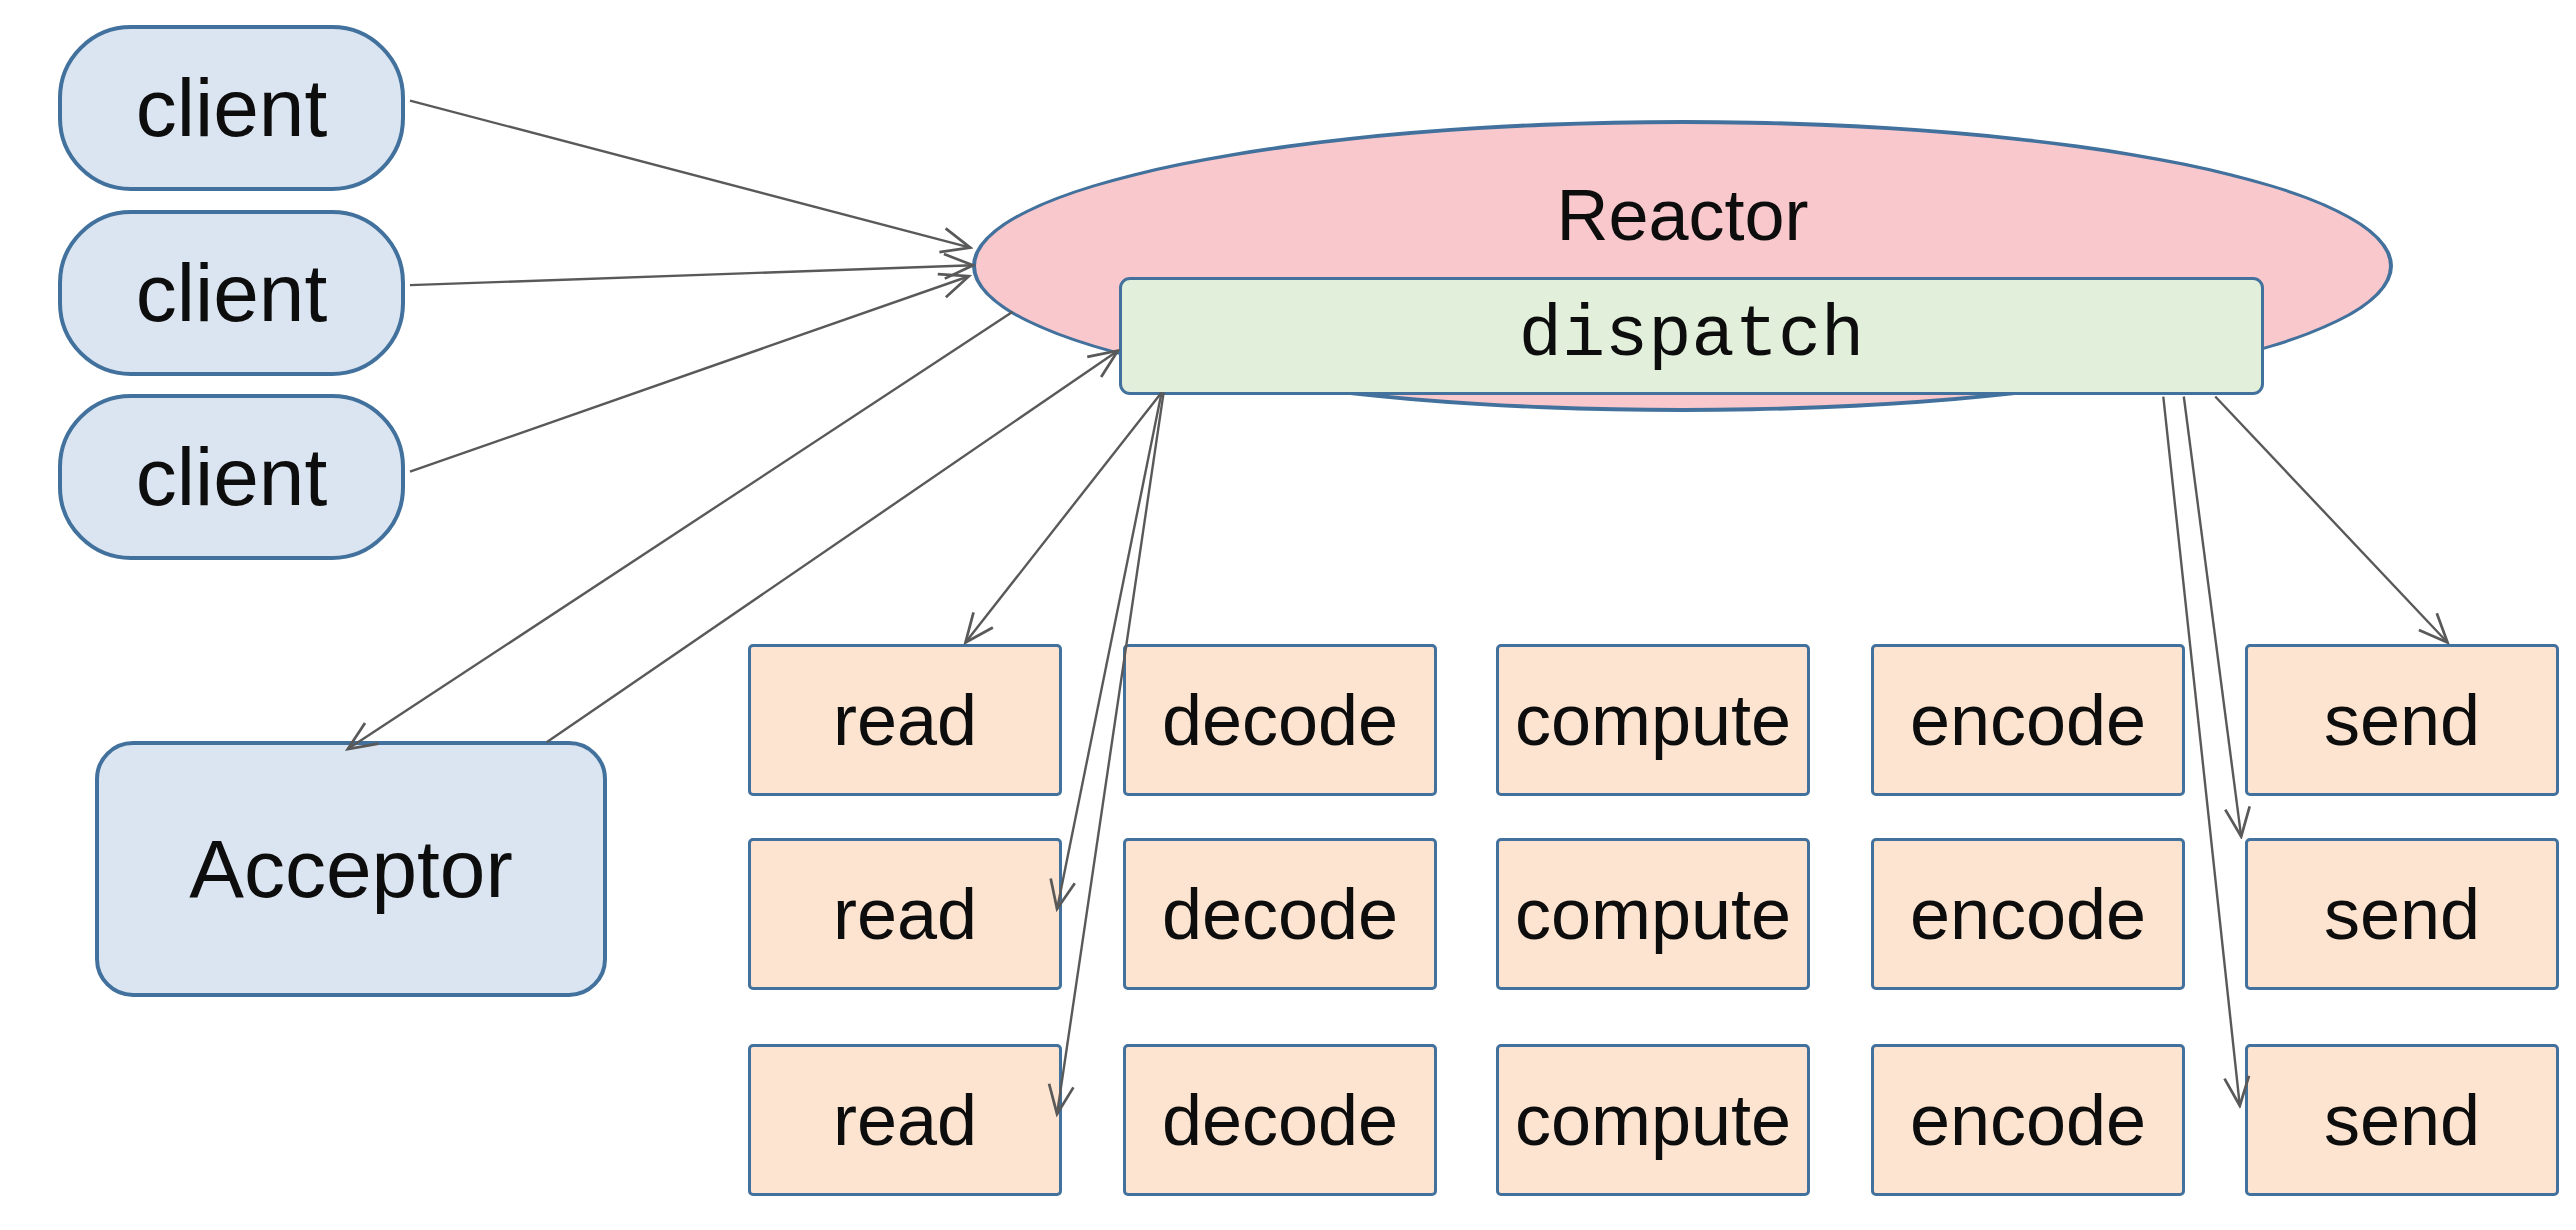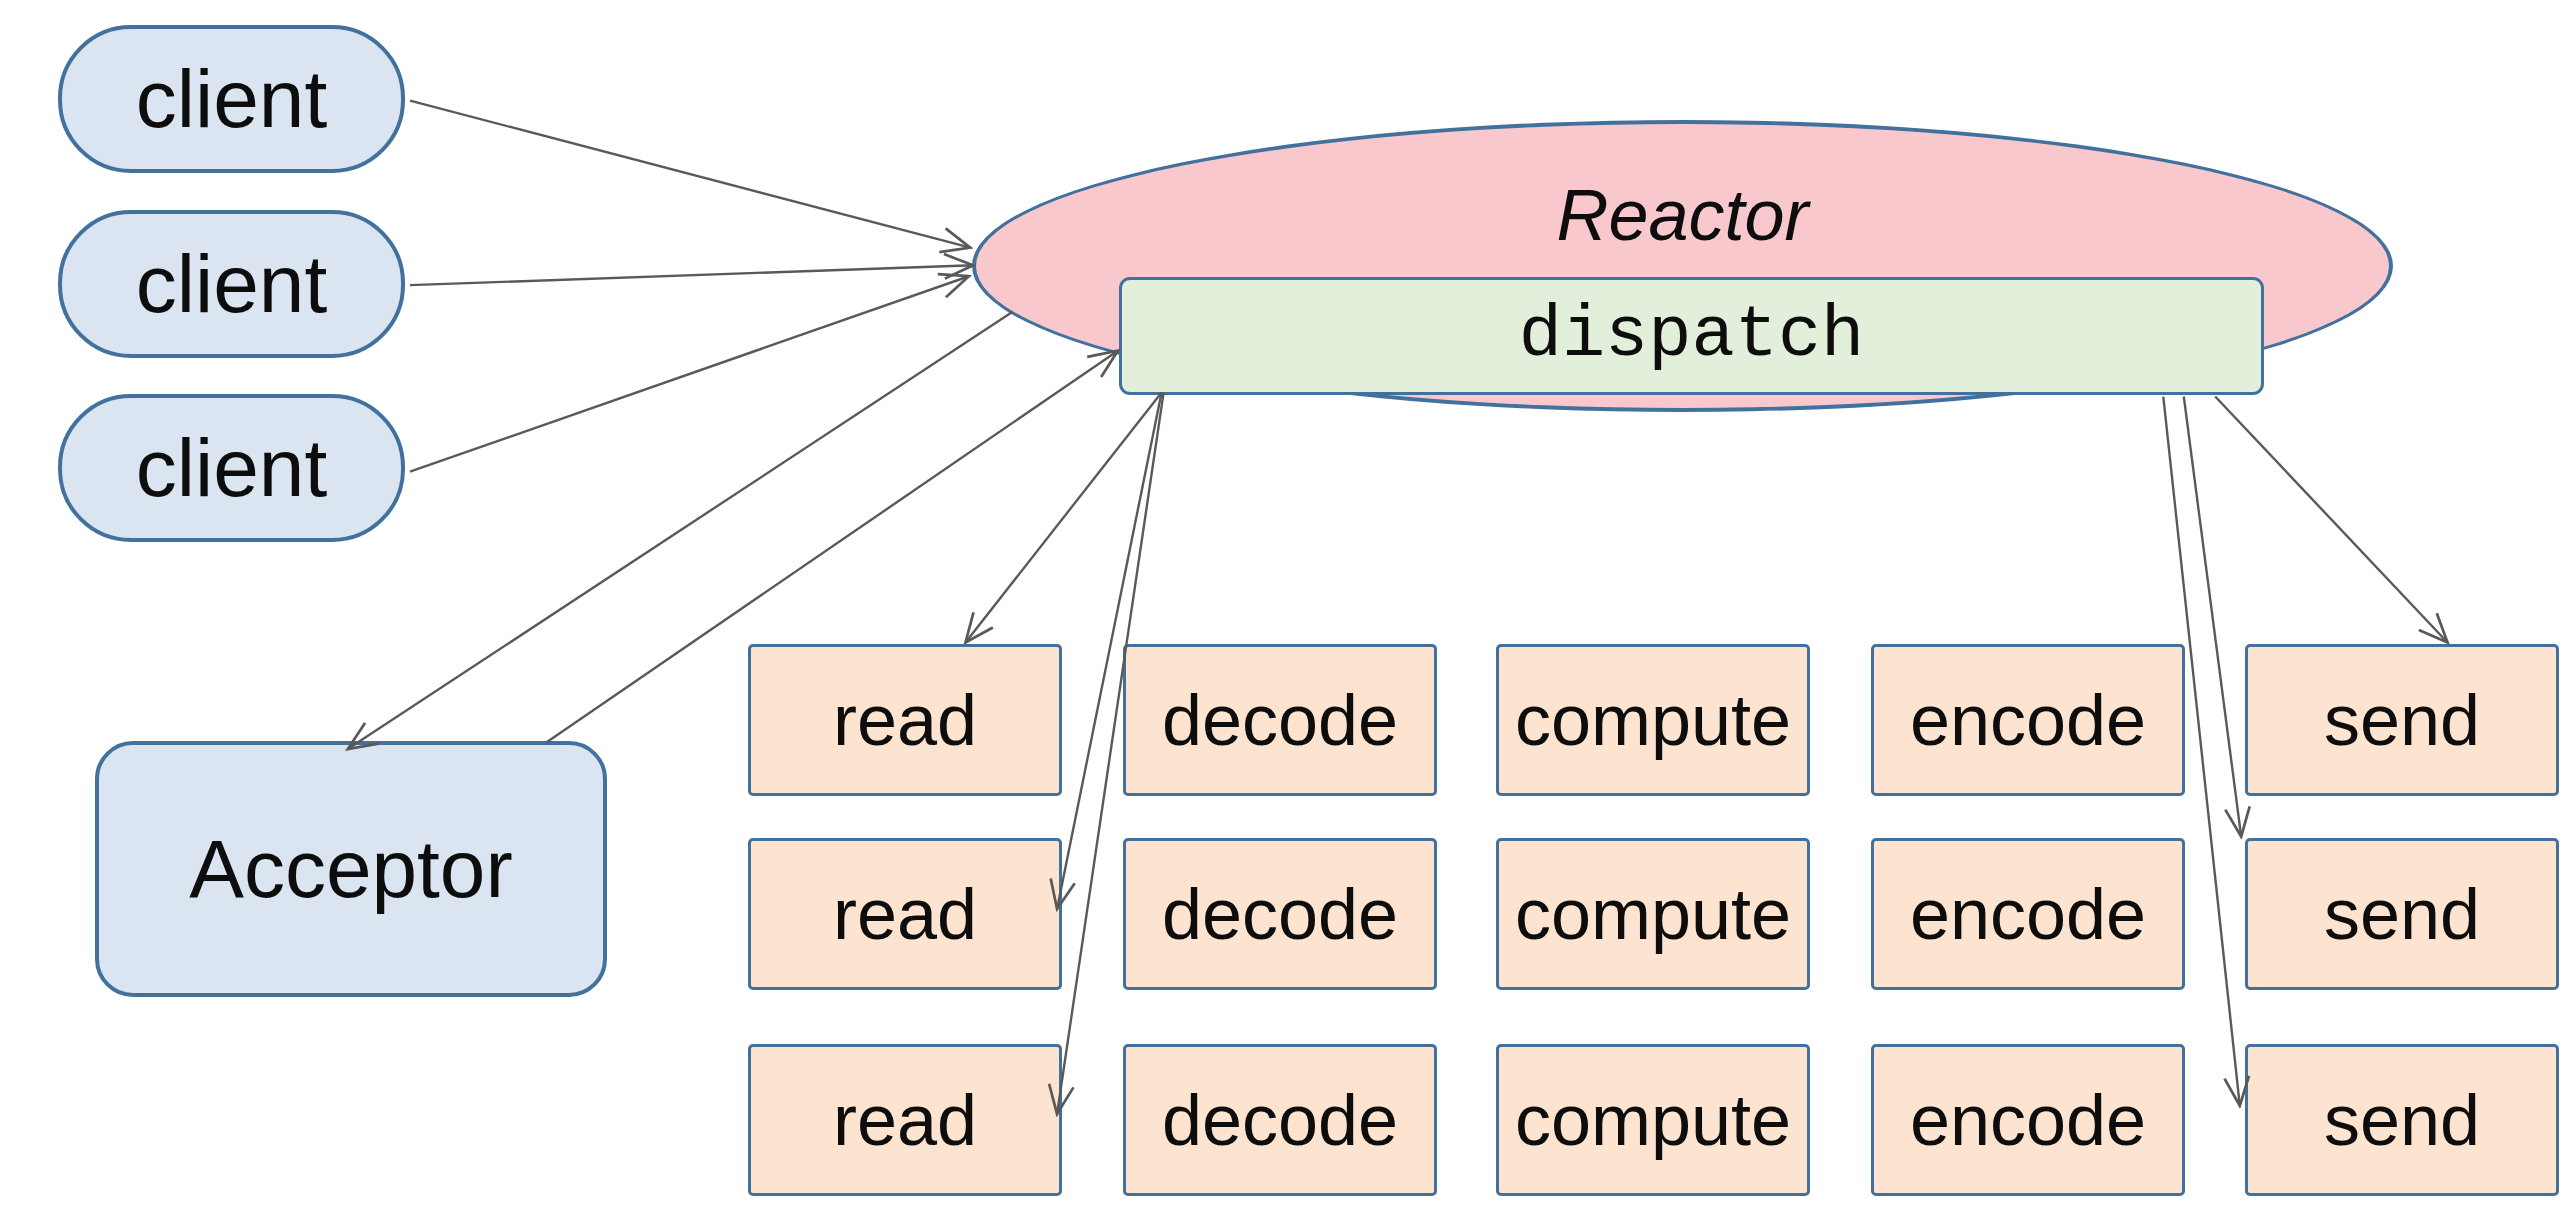--- a/index.html
+++ b/index.html
@@ -20,21 +20,21 @@
     justify-content: center;
     text-align: center;
     border: 4.1px solid #41719c;
     background: #dbe5f2;
     line-height: 1;
     white-space: nowrap;
   }
   .client {
     left: 58px;
     width: 347px;
-    height: 148px;
+    height: 166px;
     border-radius: 73px;
     font-size: 82px;
     z-index: 2;
     text-align: right;
   }
   .client.c1 { top: 24.6px; }
   .client.c2 { top: 210px; }
   .client.c3 { top: 394px; }
   .acceptor {
     left: 87px;
@@ -57,21 +57,20 @@
   }
   .reactor-label {
     position: absolute;
     left: 972px;
     top: 176px;
     width: 1421px;
     text-align: center;
     font-size: 72px;
     line-height: 1.1;
     z-index: 3;
-    font-style: italic;
   }
   .dispatch {
     left: 1119px;
     top: 277px;
     width: 1145px;
     height: 118px;
     background: #e2efda;
     border-width: 3.4px;
     border-radius: 11px;
     font-size: 72px;

